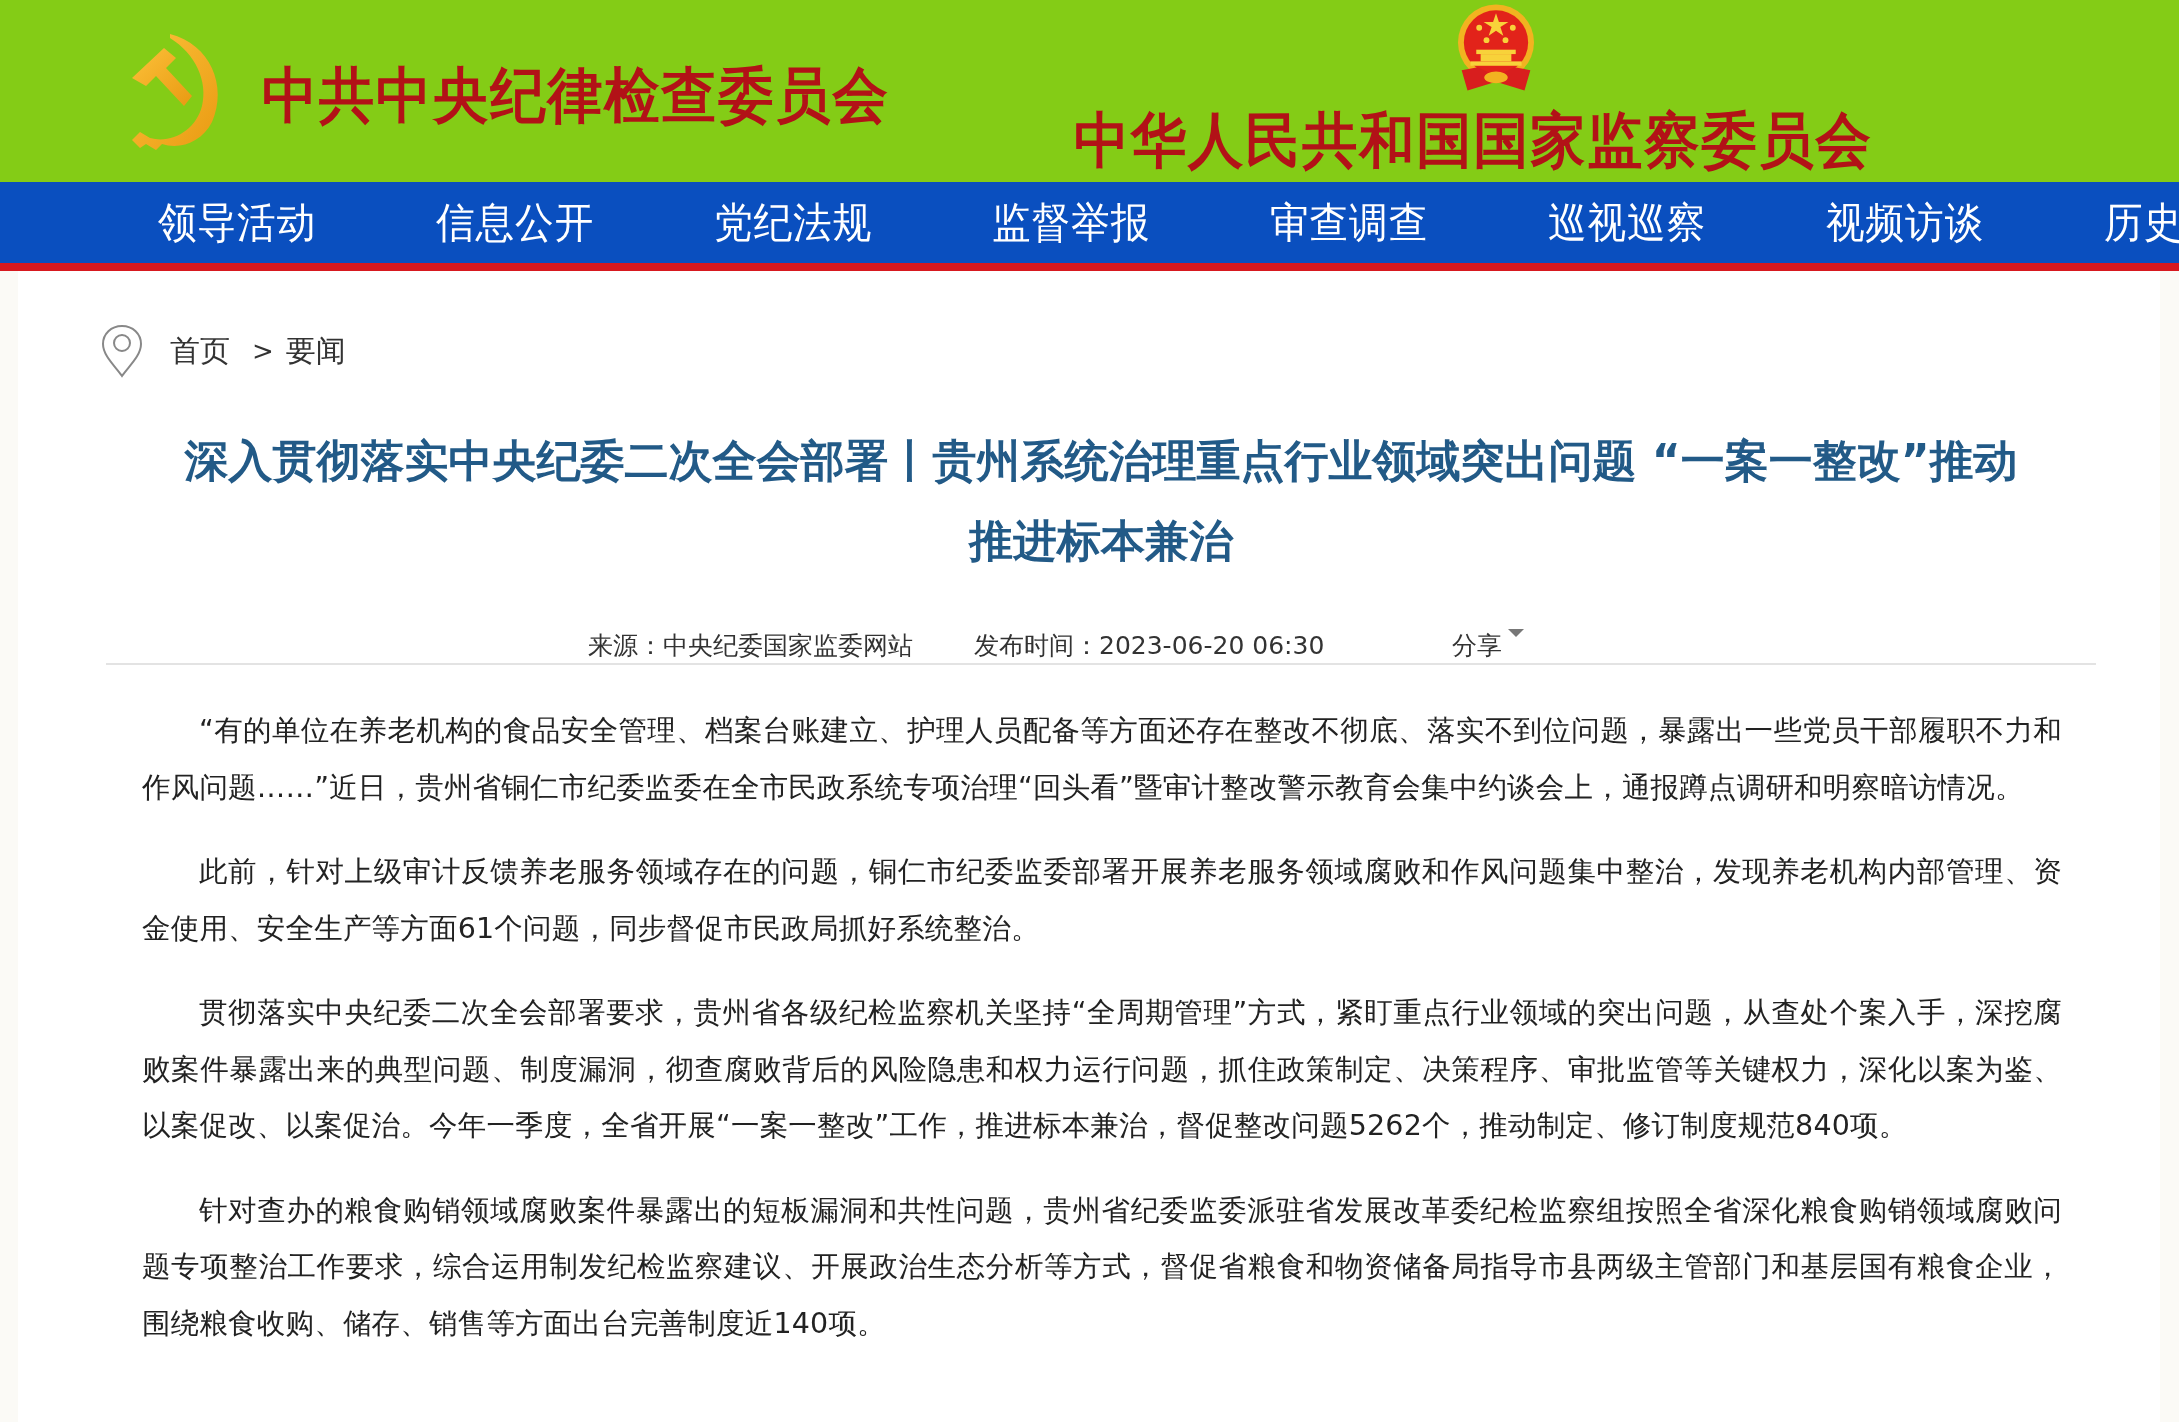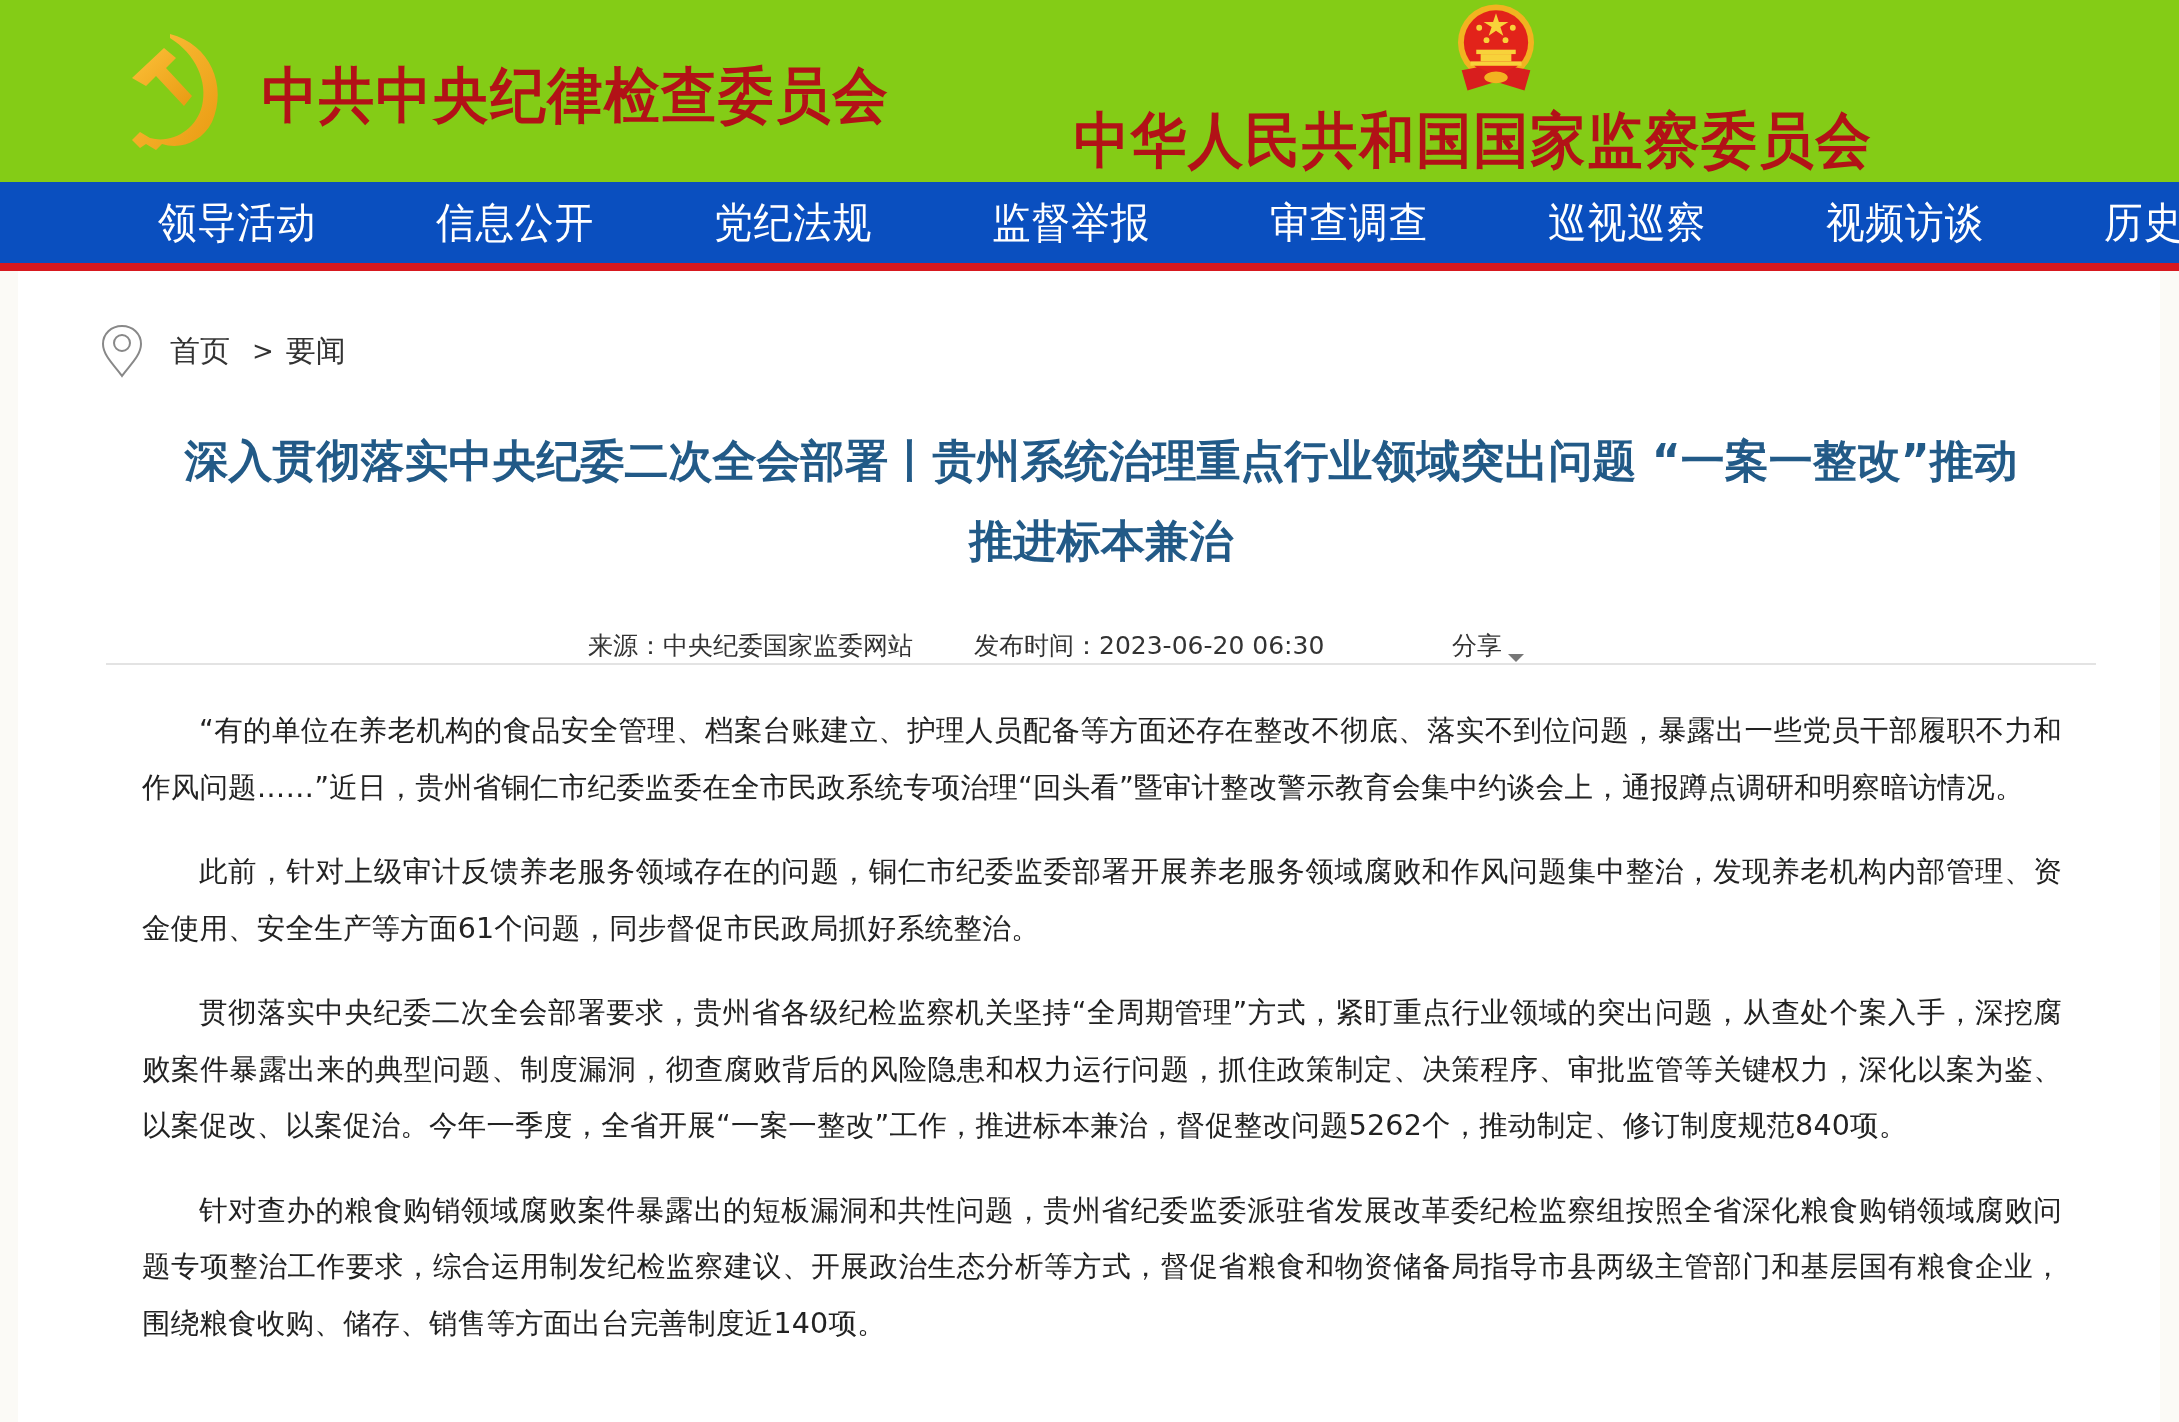--- a/index.html
+++ b/index.html
@@ -51,21 +51,21 @@
   .breadcrumb .crumb { cursor: pointer; }
 
   .title {
     position: absolute; left: 88px; top: 150px; width: 1990px;
     text-align: center; color: #225a87; font-weight: bold;
     font-size: 44px; line-height: 80px; letter-spacing: 0px;
   }
   .meta { position: absolute; left: 0; top: 338px; width: 2142px; height: 40px; font-size: 25px; color: #333; margin-top: 20px; }
   .meta .src { position: absolute; left: 570px; top: 0; }
   .meta .time { position: absolute; left: 956px; top: 0; }
-  .meta .share { position: absolute; left: 1434px; top: 0; cursor: pointer; display: flex; align-items: flex-end; }
+  .meta .share { position: absolute; left: 1434px; top: 0; cursor: pointer; display: flex; align-items: flex-start; }
   .meta .share .caret { display: inline-block; width: 0; height: 0; border-left: 8px solid transparent; border-right: 8px solid transparent; border-top: 8px solid #777; margin-left: 6px; }
   .divider { position: absolute; left: 88px; top: 392px; width: 1990px; height: 2px; background: #e3e3e3; }
 
   .article { position: absolute; left: 124px; top: 432px; width: 1920px; }
   .article p {
     margin: 0 0 28px 0; font-size: 28.5px; line-height: 56.5px; color: #222;
     text-indent: 2em; text-align: justify; letter-spacing: 0.2px;
   }
 </style>
 </head>

